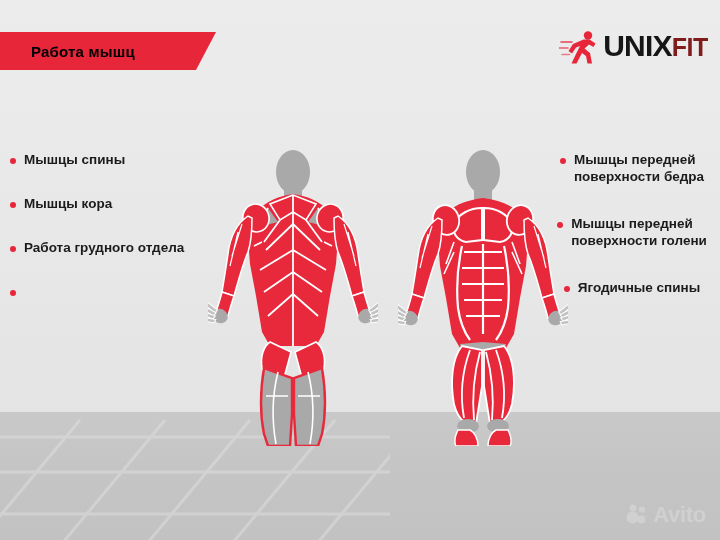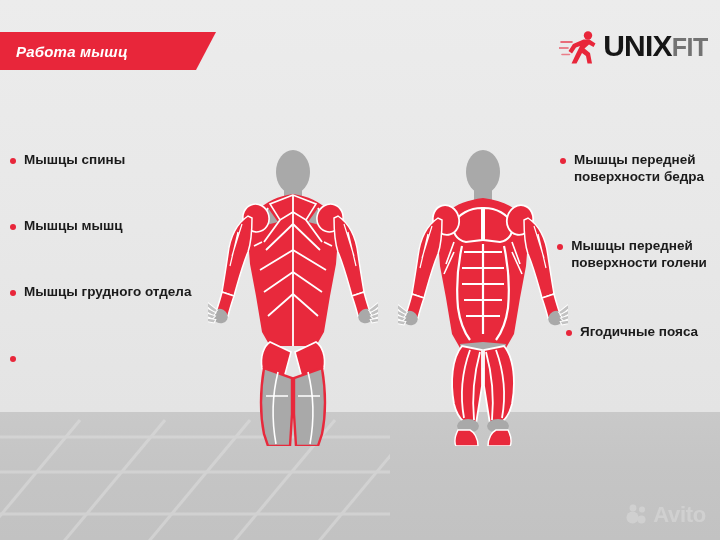--- a/index.html
+++ b/index.html
@@ -43,27 +43,26 @@
     position: absolute;
     left: 0; top: 32px;
     width: 216px; height: 38px;
     background: #e8263a;
     clip-path: polygon(0 0, 216px 0, 196px 38px, 0 38px);
     display: flex;
     align-items: center;
     box-shadow: 0 1px 2px rgba(0,0,0,.08);
   }
   .banner-text {
-    color: #ffffff;
+    color: #000000;
     font-size: 15px;
     font-weight: bold;
     letter-spacing: .2px;
-    padding-left: 16px;
+    padding-left: 31px;
     white-space: nowrap;
-    font-style: italic;
   }
 
   
   .logo {
     position: absolute;
     right: 12px; top: 26px;
     height: 40px;
     display: flex;
     align-items: center;
     gap: 4px;
@@ -71,28 +70,27 @@
   .logo-mark { width: 40px; height: 38px; display: block; }
   .logo-word {
     font-size: 30px;
     font-weight: bold;
     letter-spacing: -0.8px;
     line-height: 1;
     display: flex;
     align-items: baseline;
   }
   .logo-unix { color: #161616; }
-  .logo-fit  { color: #737373; font-size: 25px; letter-spacing: -0.4px; }
+  .logo-fit  { color: #7f1d1d; font-size: 25px; letter-spacing: -0.4px; }
 
   
   .list {
     position: absolute;
     display: flex;
     flex-direction: column;
-    gap: 22px;
   }
   .list-left  { left: 10px;  top: 152px; width: 215px; }
   .list-right { left: 544px; top: 152px; width: 176px; align-items: center; }
 
   .list-item {
     display: flex;
     align-items: flex-start;
     margin-bottom: 27px;
   }
   .list-right .list-item { margin-bottom: 30px; }
@@ -178,43 +176,43 @@
     </div>
   </div>
 
   <div class="list list-left">
     <div class="list-item">
       <span class="bullet"></span>
       <span class="item-label">Мышцы спины</span>
     </div>
     <div class="list-item">
       <span class="bullet"></span>
-      <span class="item-label">Мышцы мышц</span>
-    </div>
-    <div class="list-item">
-      <span class="bullet"></span>
-      <span class="item-label">Мышцы грудного отдела</span>
+      <span class="item-label">Мышцы кора</span>
+    </div>
+    <div class="list-item">
+      <span class="bullet"></span>
+      <span class="item-label">Работа грудного отдела</span>
     </div>
     <div class="list-item">
       <span class="bullet"></span>
     </div>
   </div>
 
   <div class="list list-right">
     <div class="list-item">
       <span class="bullet"></span>
       <span class="item-label">Мышцы передней<br>поверхности бедра</span>
     </div>
     <div class="list-item">
       <span class="bullet"></span>
       <span class="item-label">Мышцы передней<br>поверхности  голени</span>
     </div>
     <div class="list-item">
       <span class="bullet"></span>
-      <span class="item-label">Ягодичные пояса</span>
+      <span class="item-label">Ягодичные спины</span>
     </div>
   </div>
 
   <div class="figure figure-back">
     <svg width="170" height="300" viewBox="0 0 170 300">
       <defs>
         <g id="bk-hand">
           <ellipse cx="0" cy="0" rx="8" ry="7" fill="#a9a9a9"></ellipse>
           <path d="M5 -4 L22 -7 L23 -4 L6 0 Z" fill="#c2c2c2" stroke="#fff" stroke-width="1"></path>
           <path d="M5 -1 L23 -1 L23 2 L6 3 Z" fill="#c2c2c2" stroke="#fff" stroke-width="1"></path>

